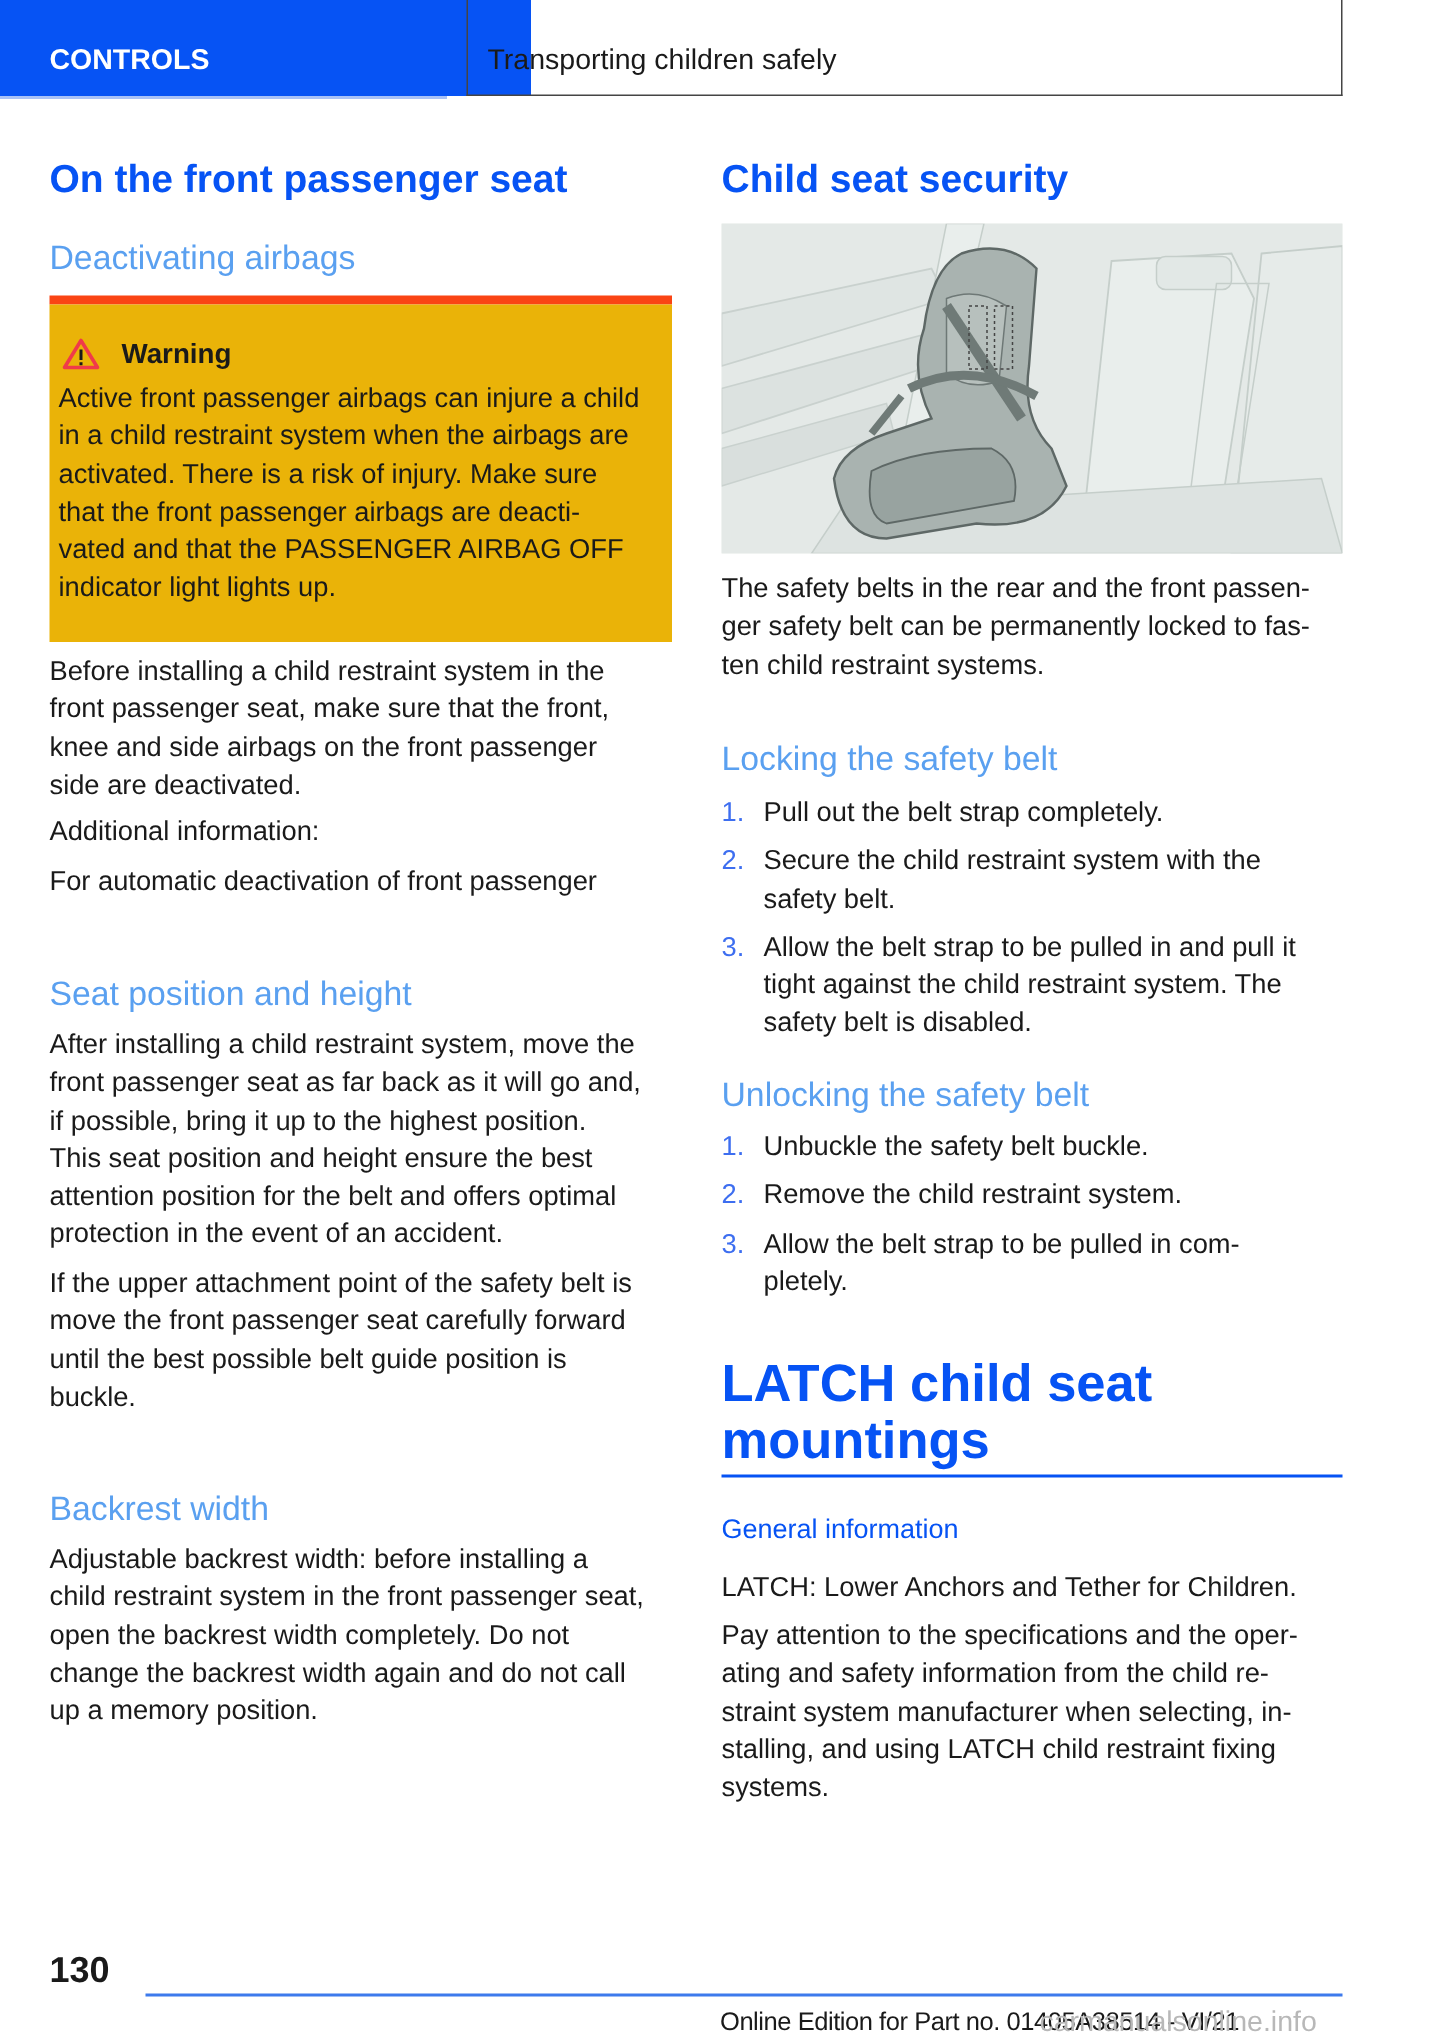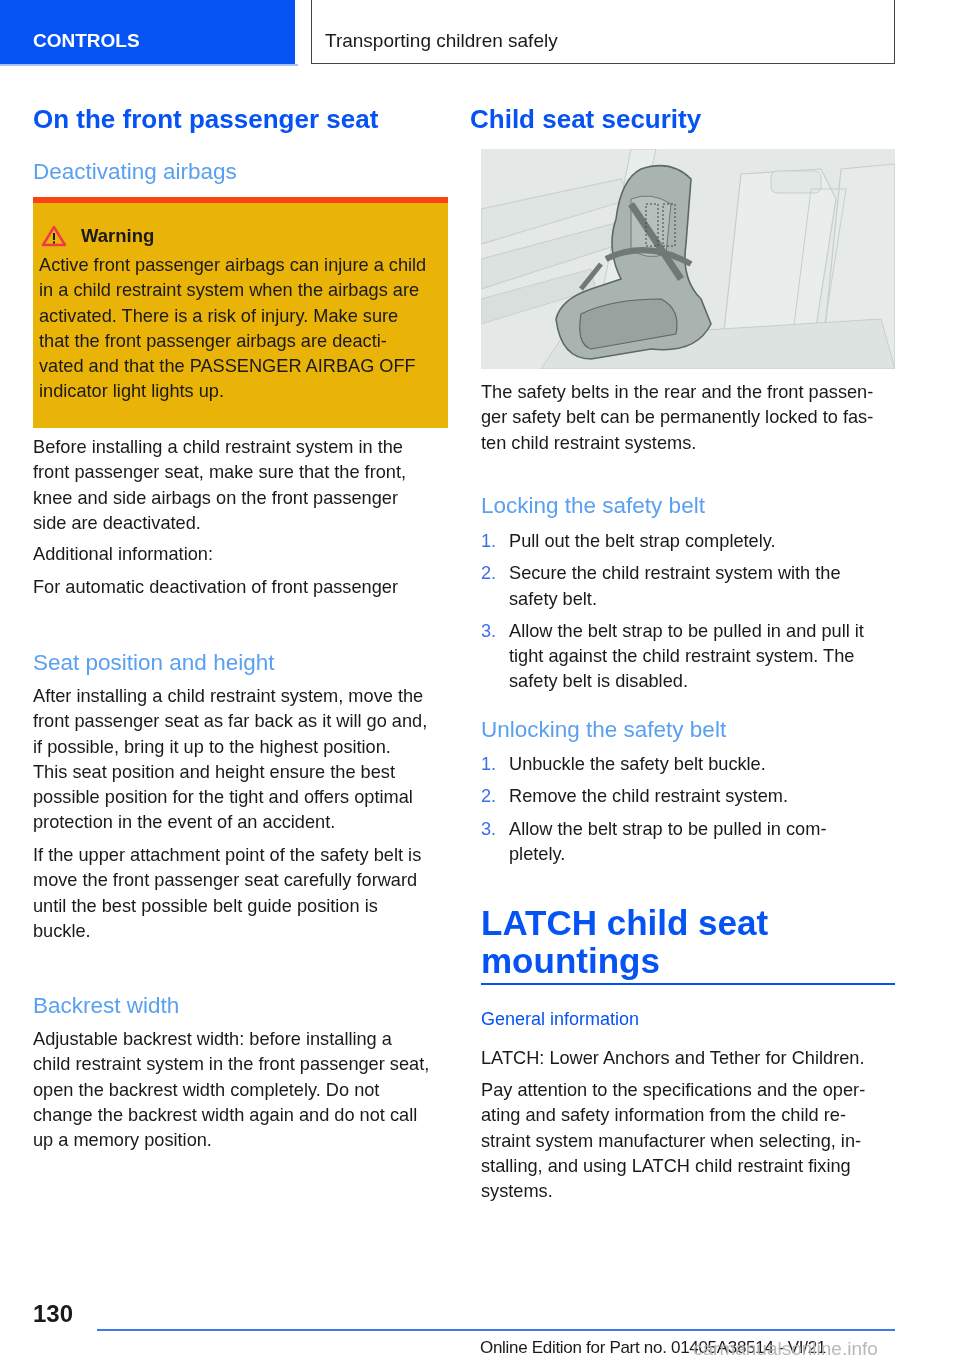--- a/index.html
+++ b/index.html
@@ -2,21 +2,21 @@
 <html><head>
 <meta charset="utf-8">
 <style>
   html, body { margin: 0; padding: 0; }
   body {
     width: 960px; height: 1362px; position: relative; overflow: hidden;
     background: #ffffff; color: #1a1a1a;
     font-family: "Liberation Sans", "DejaVu Sans", sans-serif;
   }
   .header-tab {
-    position: absolute; left: 0; top: 0; width: 295px; height: 64px;
+    position: absolute; left: 0; top: 0; width: 354px; height: 64px;
     background: #0653f4; color: #fff; font-weight: bold; font-size: 19px;
     box-sizing: border-box; padding-left: 33px; padding-top: 30px;
   }
   .header-tab::after {
     content: ""; position: absolute; left: 0; bottom: -2px; width: 298px; height: 2px; background: #a8c2f7;
   }
   .header-title {
     position: absolute; left: 311px; top: 0; width: 584px; height: 64px;
     border-left: 1.5px solid #444; border-right: 1.5px solid #444; border-bottom: 1.5px solid #444;
     box-sizing: border-box; padding-left: 13px; padding-top: 30px; font-size: 19px; color: #1a1a1a;
@@ -88,40 +88,40 @@
 <div class="p" style="left:33px; top:575px;">
   <div>For automatic deactivation of front passenger</div>
 </div>
 
 <h2 class="h2" style="left:33px; top:650px;">Seat position and height</h2>
 <div class="p" style="left:33px; top:684px;">
   <div>After installing a child restraint system, move the</div>
   <div>front passenger seat as far back as it will go and,</div>
   <div>if possible, bring it up to the highest position.</div>
   <div>This seat position and height ensure the best</div>
-  <div>possible position for the tight and offers optimal</div>
+  <div>attention position for the belt and offers optimal</div>
   <div>protection in the event of an accident.</div>
 </div>
 <div class="p" style="left:33px; top:843px;">
   <div>If the upper attachment point of the safety belt is</div>
   <div>move the front passenger seat carefully forward</div>
   <div>until the best possible belt guide position is</div>
   <div>buckle.</div>
 </div>
 
 <h2 class="h2" style="left:33px; top:993px;">Backrest width</h2>
 <div class="p" style="left:33px; top:1027px;">
   <div>Adjustable backrest width: before installing a</div>
   <div>child restraint system in the front passenger seat,</div>
   <div>open the backrest width completely. Do not</div>
   <div>change the backrest width again and do not call</div>
   <div>up a memory position.</div>
 </div>
 
-<h1 class="h1" style="left:470px; top:104px;">Child seat security</h1>
+<h1 class="h1" style="left:481px; top:104px;">Child seat security</h1>
 
 <div class="figure" title="Child booster seat secured with safety belt on rear seat">
   <svg width="414" height="220" viewBox="0 0 414 220">
     <rect x="0" y="0" width="414" height="220" fill="#e4e9e7"></rect>
 
     <path d="M0 60 L140 30 L150 50 L0 95 Z" fill="#dfe5e3" stroke="#c9d1ce" stroke-width="1.2"></path>
     <path d="M0 110 L150 70 L155 90 L0 140 Z" fill="#dce2e0" stroke="#c9d1ce" stroke-width="1.2"></path>
     <path d="M0 150 L110 120 L115 140 L0 175 Z" fill="#d9dfdd" stroke="#c9d1ce" stroke-width="1"></path>
 
     <path d="M150 0 L175 0 L140 150 L120 150 Z" fill="#e9eeec" stroke="#c5ceca" stroke-width="1"></path>

